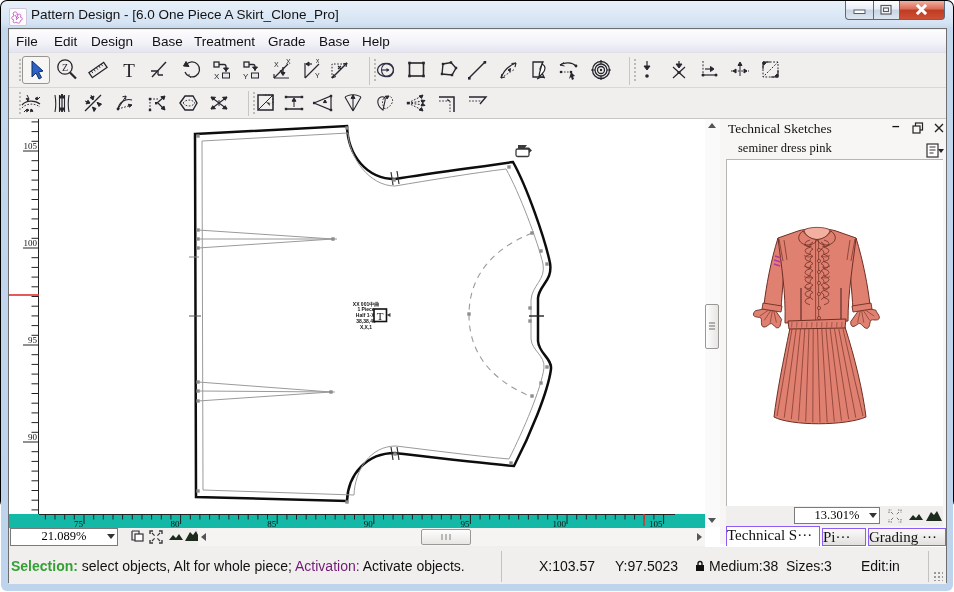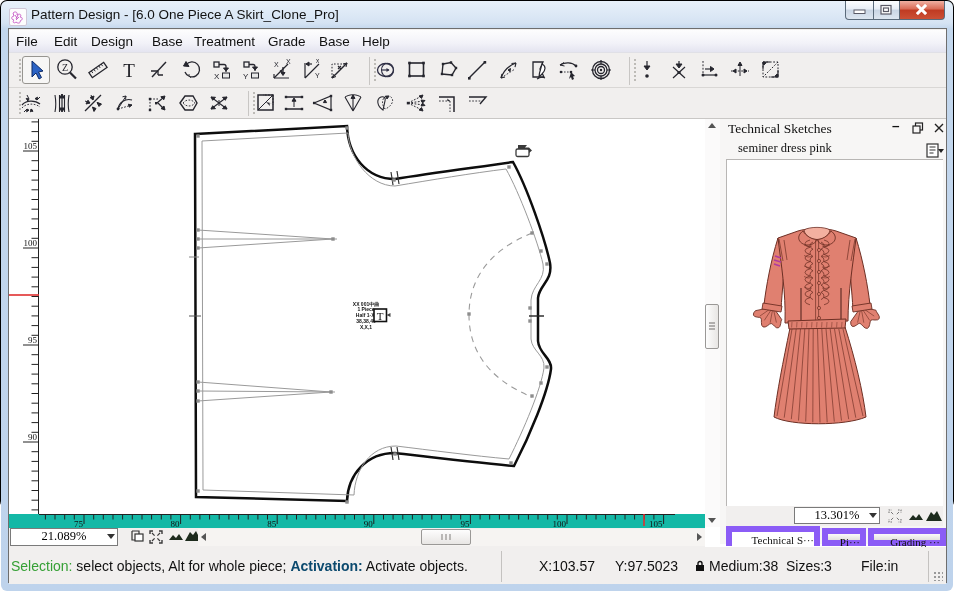--- a/index.html
+++ b/index.html
@@ -32,21 +32,21 @@
 .hthumb{position:absolute;left:223px;top:0;width:50px;height:16px;background:linear-gradient(180deg,#fdfdfd,#e8e6e4);border:1px solid #9a9896;border-radius:2px}
 .vscroll{position:absolute;left:696px;top:0;width:15px;height:408px;background:#fbfafa}
 .vthumb{position:absolute;left:0px;top:185px;width:14px;height:45px;background:linear-gradient(90deg,#fdfdfd,#e8e6e4);border:1px solid #9a9896;border-radius:2px}
 .panel{position:absolute;left:711px;top:0;width:226px;height:425px;background:#f7f6f5}
 .phead{position:absolute;left:0;top:2px;width:226px;height:20px;font-family:"Liberation Serif",serif;font-size:13.5px;color:#111}
 .psub{position:absolute;left:0;top:22px;width:226px;height:18px;font-family:"Liberation Serif",serif;font-size:12.5px;color:#111}
 .sketch{position:absolute;left:6px;top:40px;width:217px;height:347px;background:#fff;border-left:1px solid #b8b6b4;border-top:1px solid #b8b6b4}
 .ptool{position:absolute;left:6px;top:387px;width:217px;height:20px;background:#f1efee}
 .pcombo{position:absolute;left:68px;top:1px;width:86px;height:17px;background:#fff;border:1px solid #7a7a7a;font-size:12.5px;font-family:"Liberation Serif",serif;text-align:center;line-height:15px}
 .tabs{position:absolute;left:6px;top:407px;width:220px;height:20px}
-.tab{position:absolute;top:2px;height:18px;font-family:"Liberation Serif",serif;font-size:11px;text-align:right;border:6px solid #8b5cf6;background:linear-gradient(180deg,#fbfaf9,#e2e0de);line-height:17px;color:#111}
+.tab{position:absolute;top:2px;height:18px;font-family:"Liberation Serif",serif;font-size:15px;text-align:left;border:1px solid #8b5cf6;background:linear-gradient(180deg,#fbfaf9,#e2e0de);line-height:17px;color:#111}
 .tab.act{top:0;height:20px;background:#fff;border-bottom:none;z-index:2}
 .status{position:absolute;left:0;top:518px;width:937px;height:37px;background:#f1efee;font-size:14px;color:#111}
 .status span{position:absolute;top:11px;white-space:nowrap}
 .ssep{position:absolute;top:4px;width:1px;height:31px;background:#c4c2c0}
 </style></head><body>
 <div class="win">
     <div class="frame">
 <div class="titlebar">
  <div class="appicon">
           <svg width="16" height="16" viewBox="0 0 16 16" style="position:absolute;left:0px;top:0px">
@@ -723,28 +723,28 @@
                 </svg></div>
   </div>
   <div class="tabs">
     <div class="tab act" style="left:0px;width:94px">Technical S···</div>
     <div class="tab" style="left:96px;width:44px">Pi···</div>
     <div class="tab" style="left:142px;width:78px">Grading ···</div>
   </div>
  </div>
 </div>
 <div class="status">
-  <span style="left:2px"><b style="font-weight:normal;color:#35a035">Selection:</b> select objects, Alt for whole piece; <b style="font-weight:bold;color:#0c4a6e">Activation:</b> Activate objects.</span>
+  <span style="left:2px"><b style="font-weight:bold;color:#35a035">Selection:</b> select objects, Alt for whole piece; <b style="font-weight:normal;color:#701a75">Activation:</b> Activate objects.</span>
   <div class="ssep" style="left:492px"></div>
   <span style="left:530px">X:103.57</span>
   <span style="left:606px">Y:97.5023</span>
   <span style="left:686px"><svg width="10" height="12" viewBox="0 0 10 12" style="position:relative;top:1px">
               <rect x="1" y="5" width="8" height="6" fill="#111"></rect>
               <path d="M3 5 V3.5 a2 2 0 0 1 4 0 V5" stroke="#111" stroke-width="1.4" fill="none"></path>
             </svg></span>
   <span style="left:700px">Medium:38</span>
   <span style="left:777px">Sizes:3</span>
-  <span style="left:852px">File:in</span>
+  <span style="left:852px">Edit:in</span>
   <div class="ssep" style="left:919px"></div>
   <div style="position:absolute;right:3px;bottom:3px;width:10px;height:10px;background-image:radial-gradient(circle 1px, #999 1px, transparent 1px);background-size:4px 4px"></div>
 </div>
 </div>
 </div>
   </div>
 </body></html>

